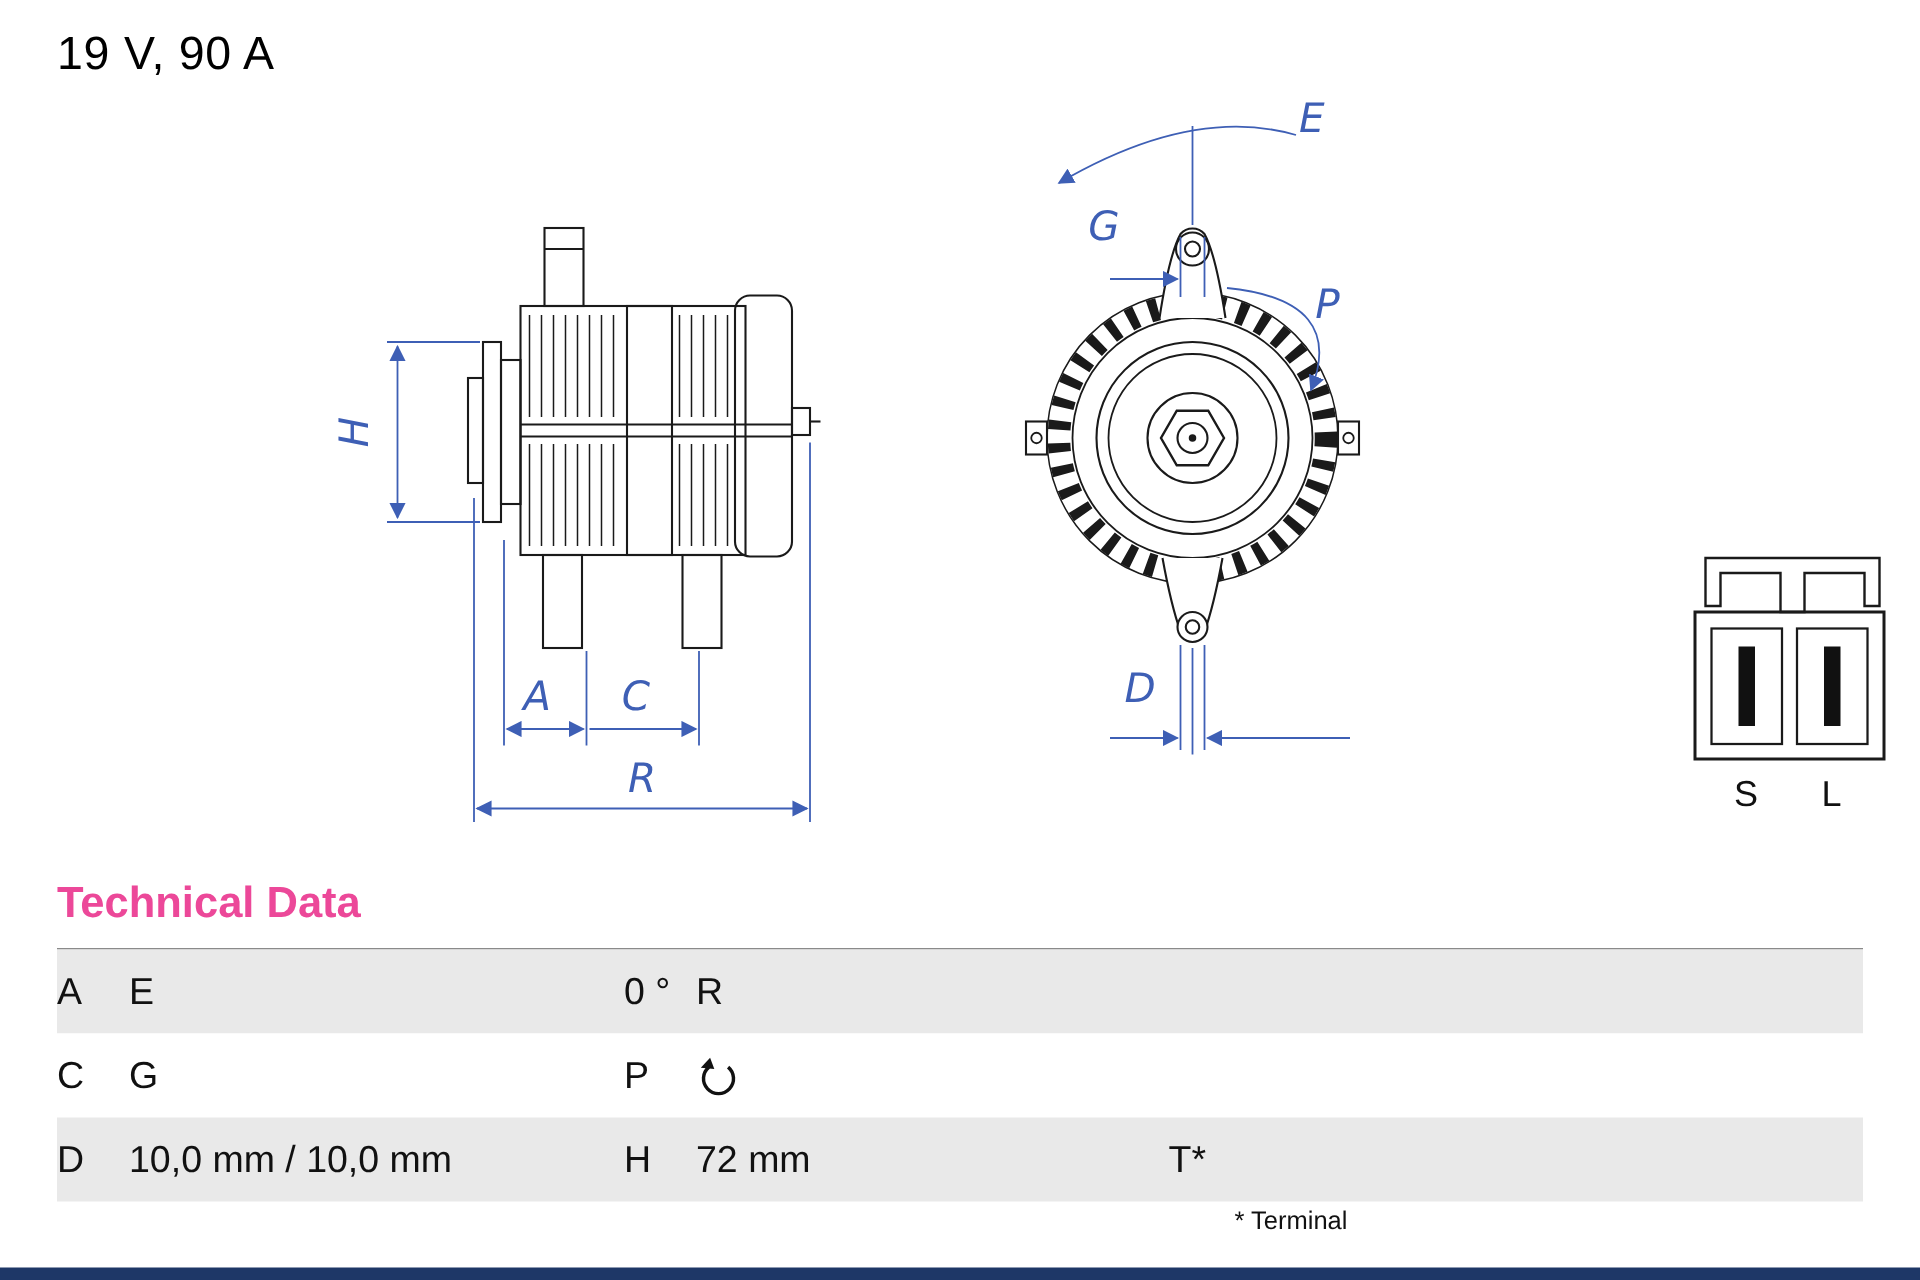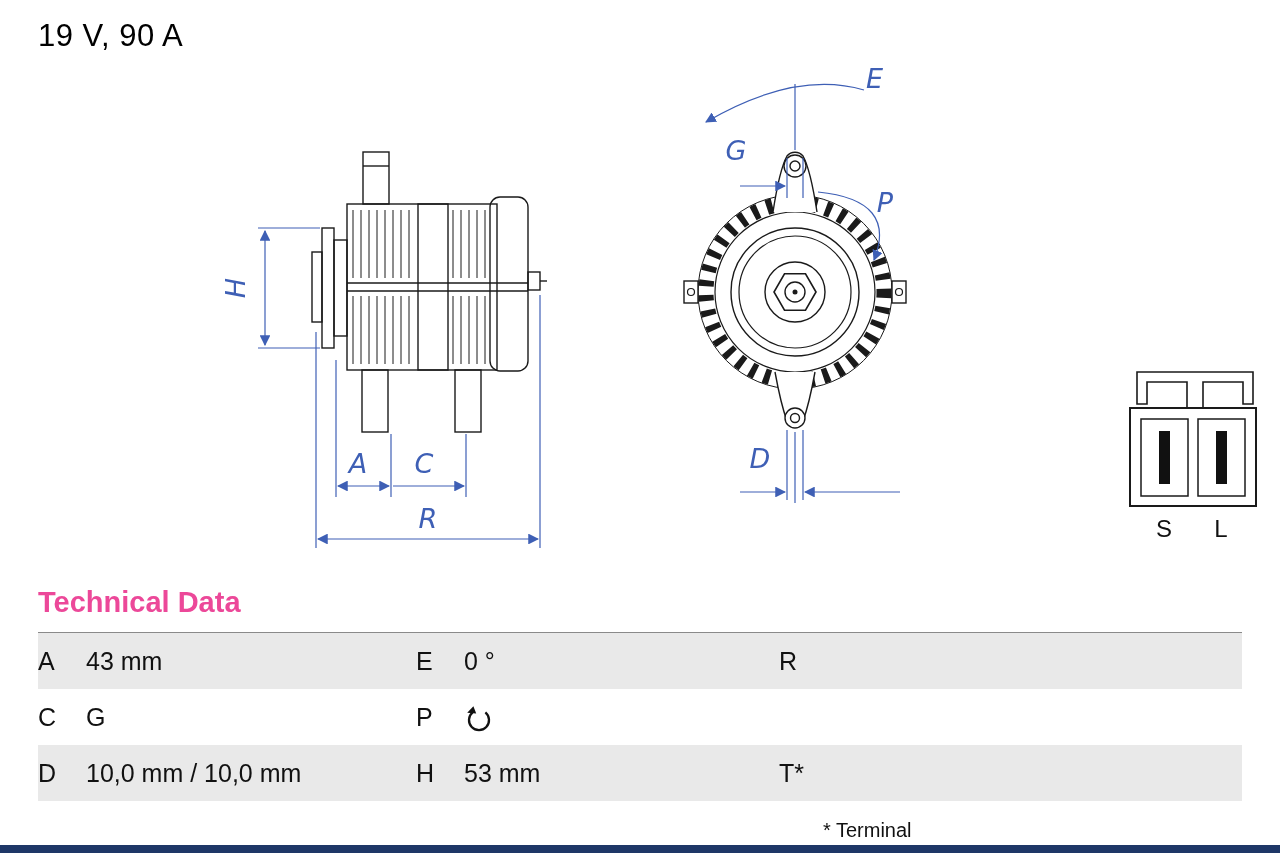--- a/index.html
+++ b/index.html
@@ -37,21 +37,21 @@
     grid-template-columns:48px 330px 48px 315px 44px 1fr;
     height:56px; align-items:center;
     font-size:25px; color:#111;
     background:#ffffff;
   }
   .td-row.alt { background:#e9e9e9; }
   .td-key, .td-val { white-space:nowrap; }
   .rot-icon { display:inline-block; vertical-align:middle; }
   .footnote {
     position:absolute; left:823px; top:804px;
-    font-size:20px; color:#111;margin-top:15px;
+    font-size:17px; color:#111;
   }
   .bottom-bar {
     position:absolute; left:0; bottom:0; width:1280px; height:8px;
     background:#1e3767;
   }
 </style>
 </head>
 <body>
 
 <div class="rating">19 V, 90 A</div>
@@ -168,40 +168,39 @@
   </g>
   <text class="conn-label" x="1164" y="537" text-anchor="middle">S</text>
   <text class="conn-label" x="1221" y="537" text-anchor="middle">L</text>
 </svg>
 
 <h2 class="td-title">Technical Data</h2>
 
 <div class="td-table">
   <div class="td-row alt">
     <div class="td-key">A</div>
-    <div class="td-val">43 mm</div>
     <div class="td-key">E</div>
     <div class="td-val">0 °</div>
     <div class="td-key">R</div>
   </div>
   <div class="td-row">
     <div class="td-key">C</div>
     <div class="td-key">G</div>
     <div class="td-key">P</div>
     <div class="td-val">
       <svg class="rot-icon" width="30" height="30" viewBox="0 0 30 30">
         <path d="M 8.6 9.4 A 10 10 0 1 0 21.4 9.4" fill="none" stroke="#111" stroke-width="2.3"></path>
         <polygon points="12.2,10.6 3.2,9.8 9.4,3.2" fill="#111"></polygon>
       </svg>
     </div>
   </div>
   <div class="td-row alt">
     <div class="td-key">D</div>
     <div class="td-val">10,0 mm / 10,0 mm</div>
     <div class="td-key">H</div>
-    <div class="td-val">53 mm</div>
+    <div class="td-val">72 mm</div>
     <div class="td-key">T*</div>
   </div>
 </div>
 
 <div class="footnote">* Terminal</div>
 
 <div class="bottom-bar"></div>
 
 </body></html>

